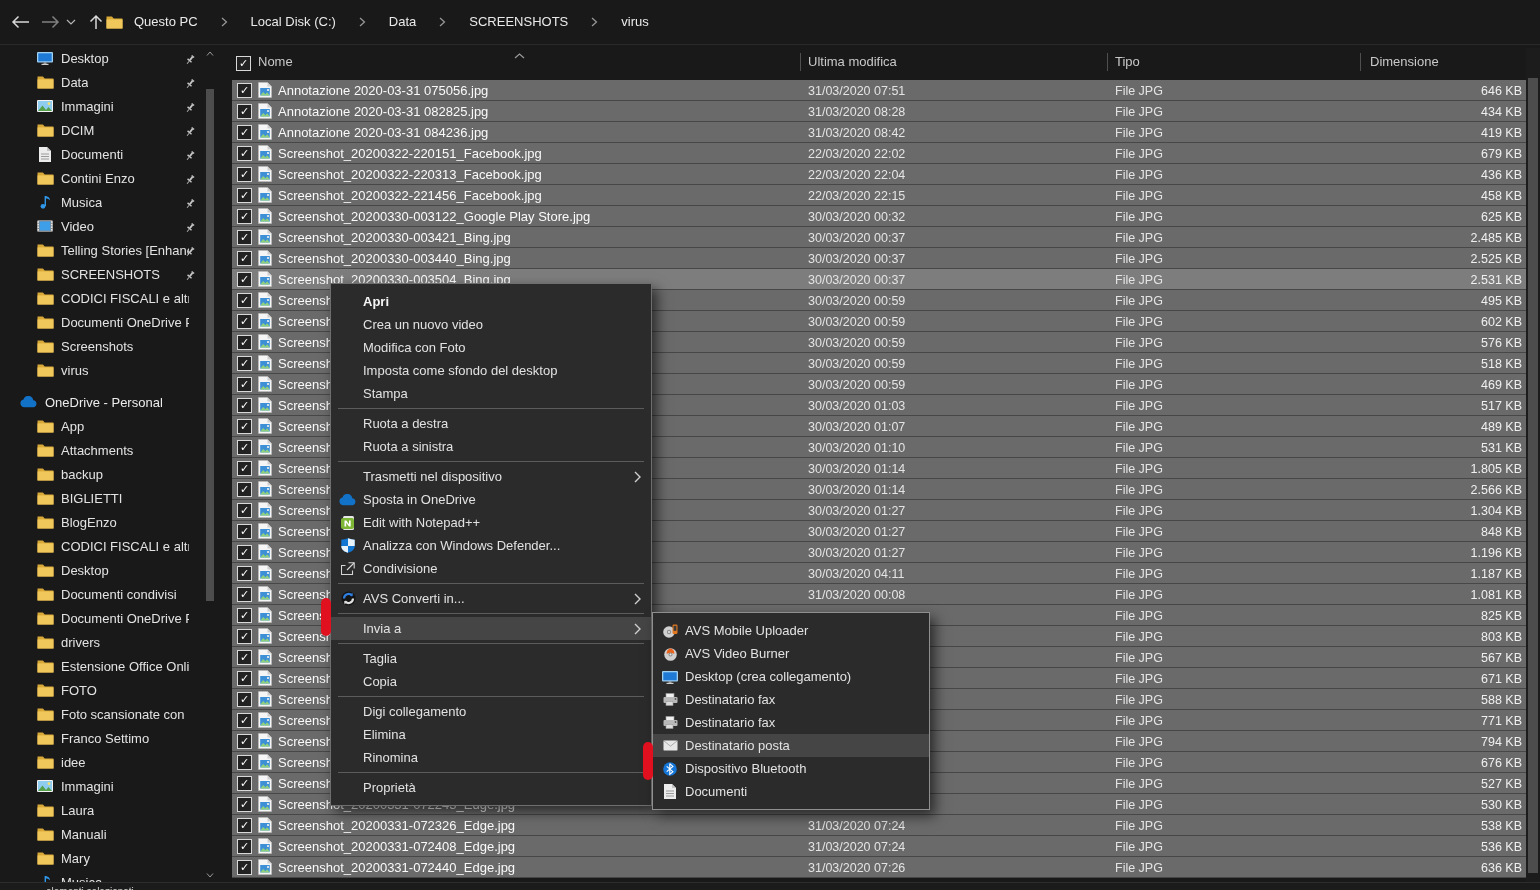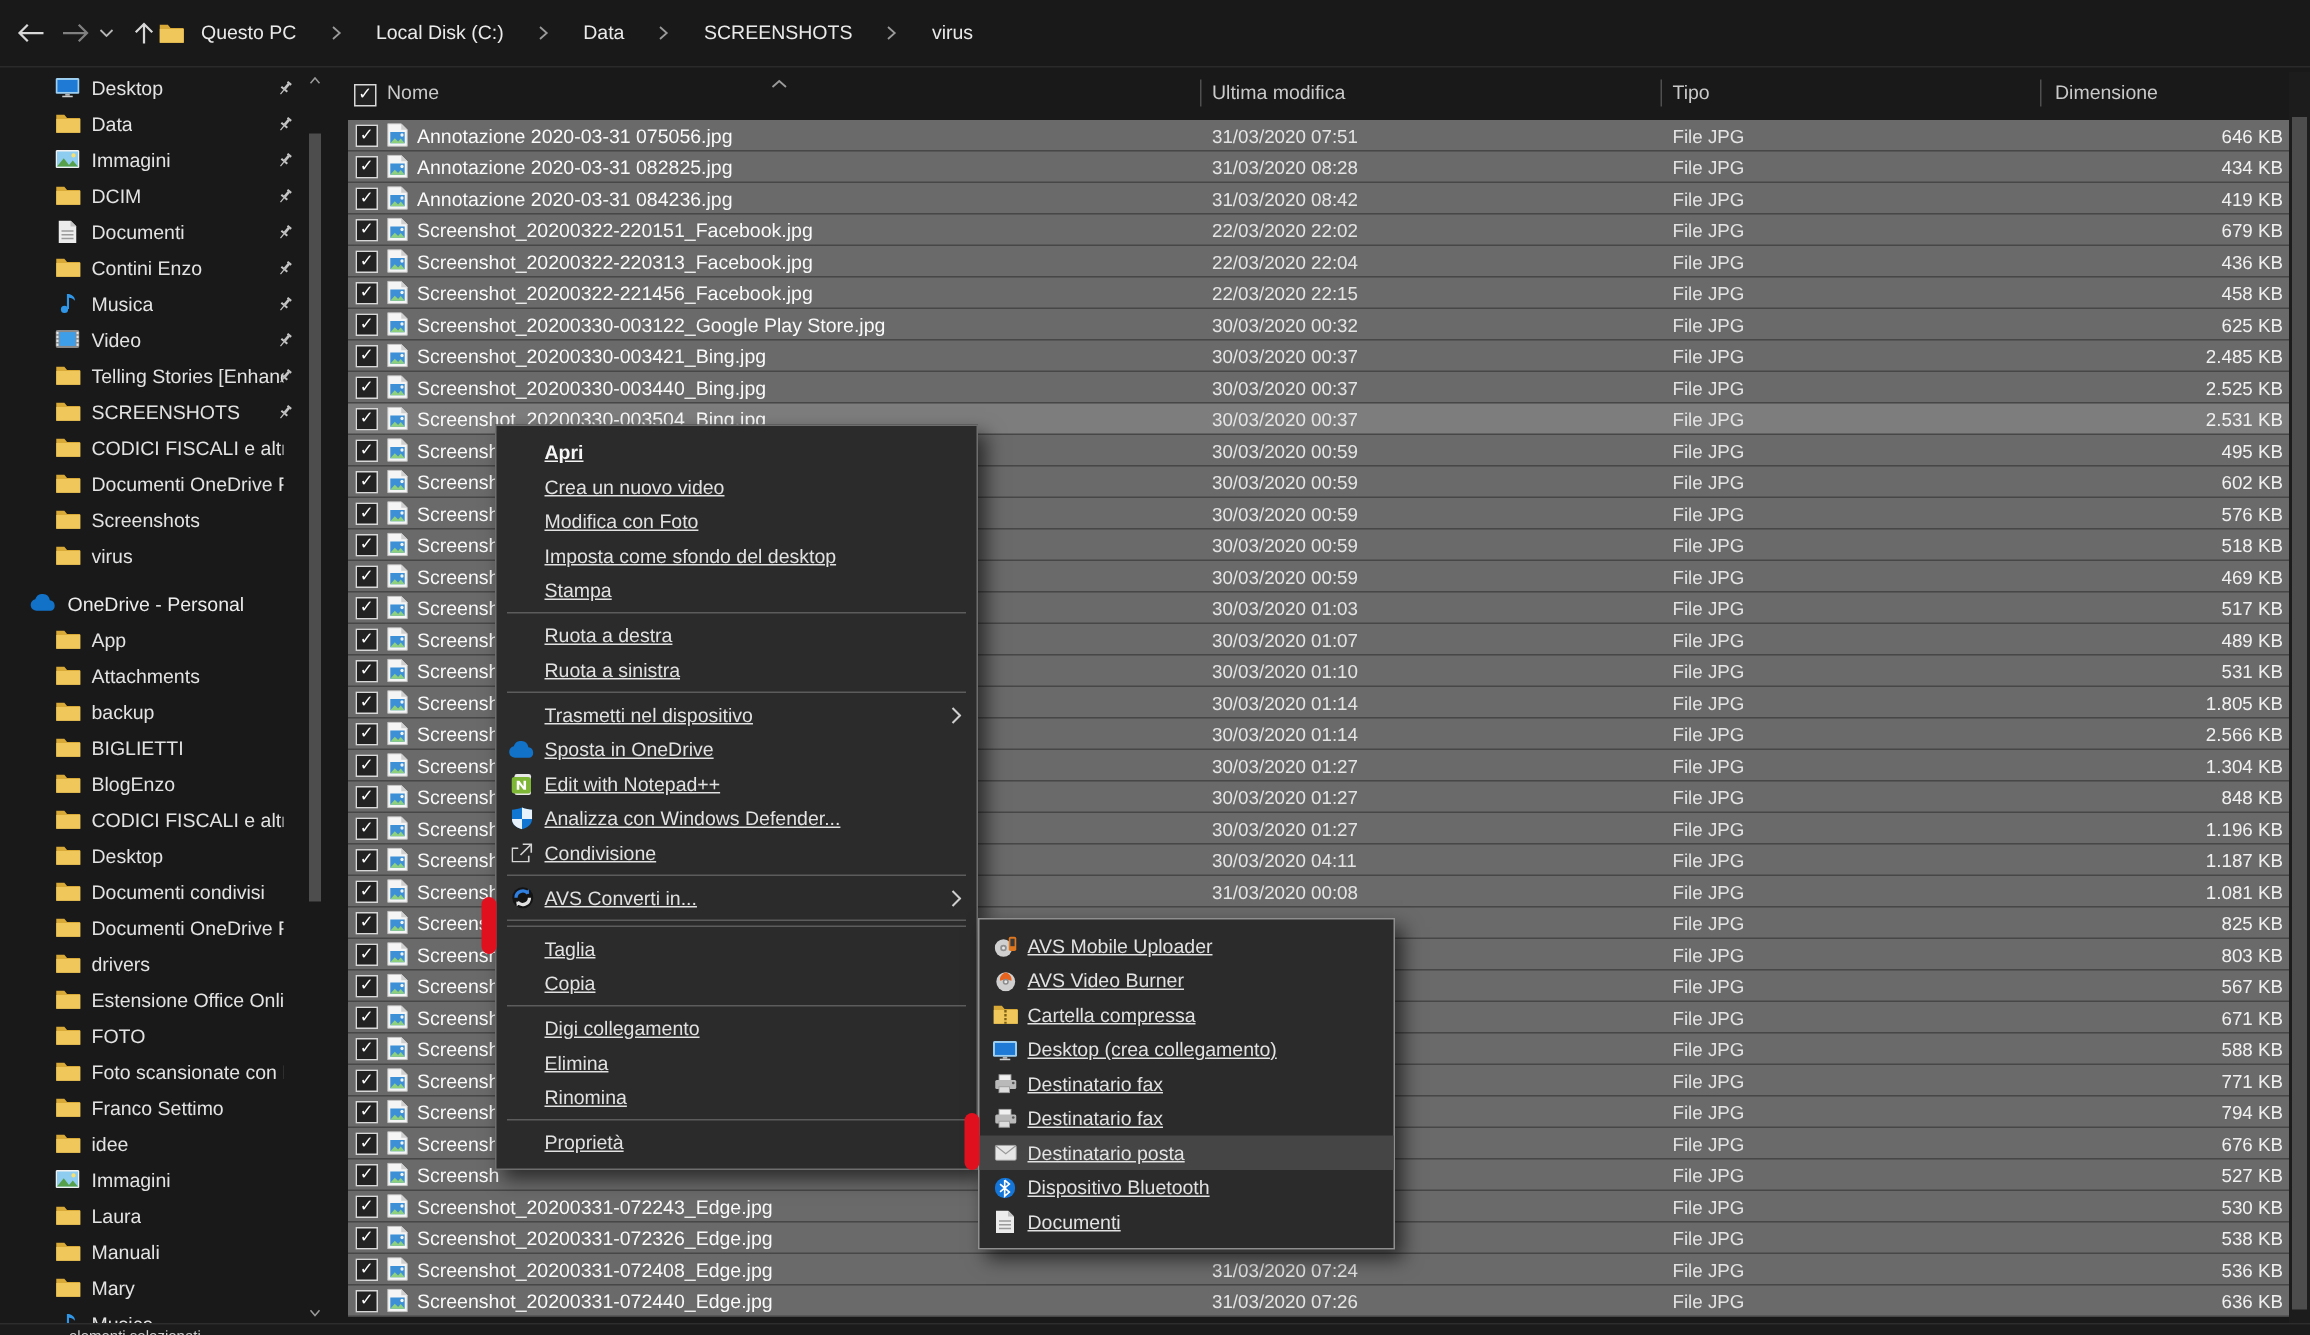--- a/index.html
+++ b/index.html
@@ -55,21 +55,21 @@
   #statusbar{position:absolute;left:0;right:0;bottom:0;height:7px;background:#1b1b1b;border-top:1px solid #2d2d2d;overflow:hidden;}
   #statusbar span{display:block;margin:2px 0 0 46px;font-size:10px;line-height:14px;color:#cfcfcf;}
 
   
   .menu{position:absolute;background:#2b2b2b;border:1px solid #6e6e6e;box-shadow:5px 6px 12px rgba(0,0,0,.6);
     padding:6px 0;box-sizing:border-box;}
   #context-menu{left:330px;top:283px;width:322px;z-index:10;}
   #send-to-menu{left:652px;top:612px;width:278px;z-index:11;border-color:#8f8f8f;}
   .menu-item{height:23px;display:flex;align-items:center;padding:0 10px 0 8px;position:relative;font-size:13px;color:#e2e2e2;}
   .mic{width:18px;height:16px;margin-right:6px;flex:0 0 18px;display:flex;align-items:center;justify-content:center;}
-  .mlabel{white-space:nowrap;text-decoration:underline;}
+  .mlabel{white-space:nowrap;}
   .menu-item.default .mlabel{font-weight:700;color:#f5f5f5;}
   .menu-item.hl{background:#454545;}
   .mchev{position:absolute;right:10px;top:6px;display:flex;}
   .menu-sep{height:1px;background:#5c5c5c;margin:3px 7px;}
 
   
   .red-pill{position:absolute;width:10px;height:38px;border-radius:5px;background:#e1101f;z-index:30;}
   #pill1{left:321px;top:598px;}
   #pill2{left:643px;top:742px;}
 </style>
@@ -1290,20 +1290,29 @@
           </svg>
         </span>
         <span class="mlabel">AVS Converti in...</span>
         <span class="mchev">
           <svg width="7" height="12" viewBox="0 0 7 12">
             <path d="M1 1l5 5-5 5" fill="none" stroke="#cfcfcf" stroke-width="1.4"></path>
           </svg>
         </span>
       </div>
       <div class="menu-sep"></div>
+      <div class="menu-item hl">
+        <span class="mic"></span>
+        <span class="mlabel">Invia a</span>
+        <span class="mchev">
+          <svg width="7" height="12" viewBox="0 0 7 12">
+            <path d="M1 1l5 5-5 5" fill="none" stroke="#cfcfcf" stroke-width="1.4"></path>
+          </svg>
+        </span>
+      </div>
       <div class="menu-sep"></div>
       <div class="menu-item">
         <span class="mic"></span>
         <span class="mlabel">Taglia</span>
       </div>
       <div class="menu-item">
         <span class="mic"></span>
         <span class="mlabel">Copia</span>
       </div>
       <div class="menu-sep"></div>
@@ -1344,30 +1353,20 @@
             <circle cx="7.5" cy="7.5" r="6.3" fill="#cfcfcf"></circle>
             <path d="M7.5 1.2c2.8 1.2 4.2 3 3.8 5.6l-3.8-1-3.8 1c-.4-2.6 1-4.4 3.8-5.6z" fill="#e8641e"></path>
             <circle cx="7.5" cy="7.5" r="2" fill="#8a8a8a"></circle>
             <circle cx="7.5" cy="7.5" r="1" fill="#e8e8e8"></circle>
           </svg>
         </span>
         <span class="mlabel">AVS Video Burner</span>
       </div>
       <div class="menu-item">
         <span class="mic">
-          <svg width="17" height="13" viewBox="0 0 17 13">
-            <path d="M.5.5h5.4l1.8 2.1h8.3a.5.5 0 0 1 .5.5v9.4H.5z" fill="#d9a938"></path>
-            <path d="M.5 3.4h16v9.1H.5z" fill="#f0c75a"></path>
-            <line x1="8.3" y1="3.4" x2="8.3" y2="12.5" stroke="#7c6018" stroke-width="1.6" stroke-dasharray="1.6 1"></line>
-          </svg>
-        </span>
-        <span class="mlabel">Cartella compressa</span>
-      </div>
-      <div class="menu-item">
-        <span class="mic">
           <svg width="16" height="14" viewBox="0 0 16 14">
             <rect y="1" width="16" height="10.5" rx="1" fill="#9fd0f2"></rect>
             <rect x="1.3" y="2.3" width="13.4" height="8" fill="#1e7ad4"></rect>
             <rect x="6.5" y="11.5" width="3" height="1.3" fill="#b5b5b5"></rect>
             <rect x="4.5" y="12.8" width="7" height="1.2" fill="#cfcfcf"></rect>
           </svg>
         </span>
         <span class="mlabel">Desktop (crea collegamento)</span>
       </div>
       <div class="menu-item">

